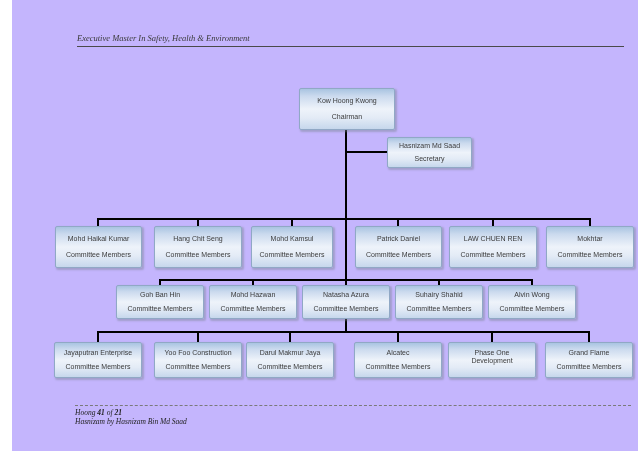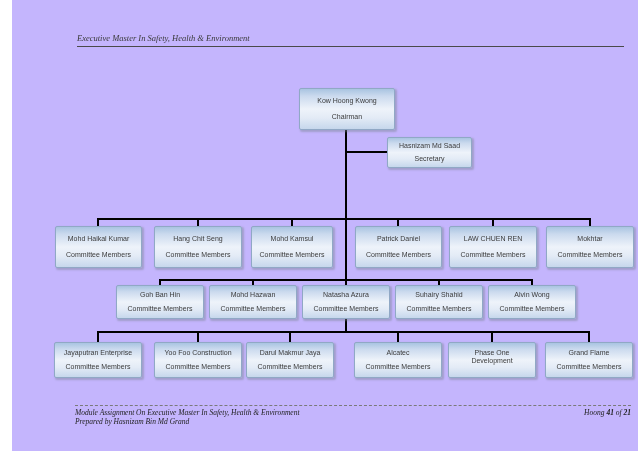--- a/index.html
+++ b/index.html
@@ -154,21 +154,20 @@
     <span class="nm">Phase One Development</span>
     <span class="rl"></span>
   </div>
   <div class="obox" style="left:533px;top:342px;width:88px;height:36px">
     <span class="nm">Grand Flame</span>
     <span class="rl">Committee Members</span>
   </div>
 
   <div class="doc-footer">
     <div class="row1">
-      <span>Module Assignment On Executive Master In Safety, Health &amp; Environment</span>
       <span><span>Hoong</span>&nbsp;<b>41</b>&nbsp;<span>of</span>&nbsp;<b>21</b></span>
     </div>
     <div class="row2">
-      <span>Prepared by Hasnizam Bin Md Grand</span>
+      <span>Hasnizam by Hasnizam Bin Md Saad</span>
     </div>
   </div>
 
 </div>
 
 </body></html>

